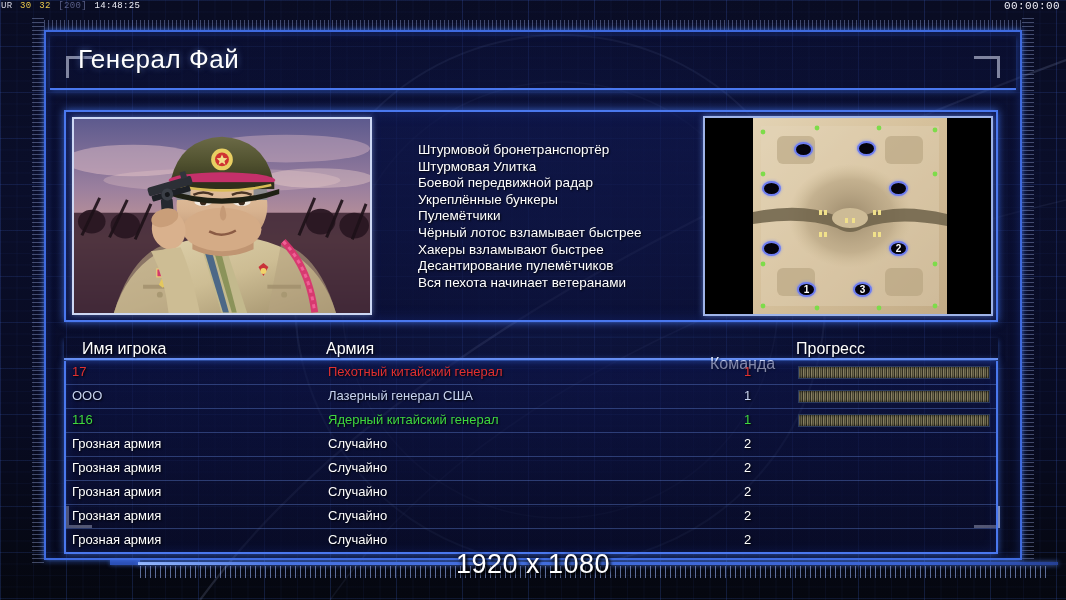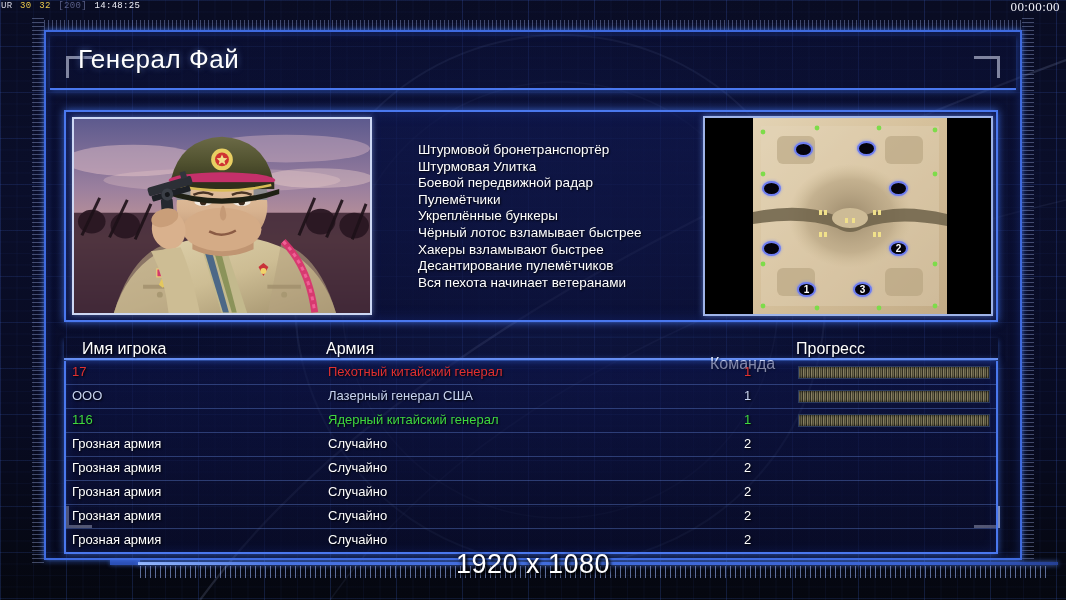--- a/index.html
+++ b/index.html
@@ -44,21 +44,21 @@
     letter-spacing: .3px; line-height: 13px; white-space: nowrap;
   }
   .topbar .seg { padding: 16px 1px; }
   .t-ur   { color: #d8d8e8; }
   .t-n1   { color: #e8c84c; }
   .t-n2   { color: #e8c84c; }
   .t-br   { color: #5a5f88; }
   .t-time { color: #f0f0f8; }
   .topright {
     position: absolute; right: 6px; top: 0; height: 13px; line-height: 13px;
-    font-family: Liberation Serif, serif; font-size: 13px; color: #f0f0f8;
+    font-family: Liberation Mono, monospace; font-size: 11px; color: #f0f0f8;
     letter-spacing: .4px;
   }
 
   
   .ruler-v {
     position: absolute; top: 18px; width: 12px; height: 545px;
     background:
       repeating-linear-gradient(to bottom,
         rgba(150,165,215,0.55) 0px, rgba(150,165,215,0.55) 1px,
         rgba(0,0,0,0) 1px, rgba(0,0,0,0) 4px);
@@ -375,22 +375,22 @@
       <path d="M 78 134 Q 92 160 96 198 L 128 198 Q 118 152 108 130 Z" fill="#cdbd94"></path>
 
       <rect x="0" y="0" width="300" height="198" fill="none"></rect>
     </svg>
   </div>
 
   <ul class="ability-list">
     <li>Штурмовой бронетранспортёр</li>
     <li>Штурмовая Улитка</li>
     <li>Боевой передвижной радар</li>
+    <li>Укреплённые бункеры</li>
     <li>Пулемётчики</li>
-    <li>Укреплённые бункеры</li>
     <li>Чёрный лотос взламывает быстрее</li>
     <li>Хакеры взламывают быстрее</li>
     <li>Десантирование пулемётчиков</li>
     <li>Вся пехота начинает ветеранами</li>
   </ul>
 
   <div class="map-wrap">
     <div class="map-inner">
       <svg width="194" height="196" viewBox="0 0 194 196">
         <defs>

